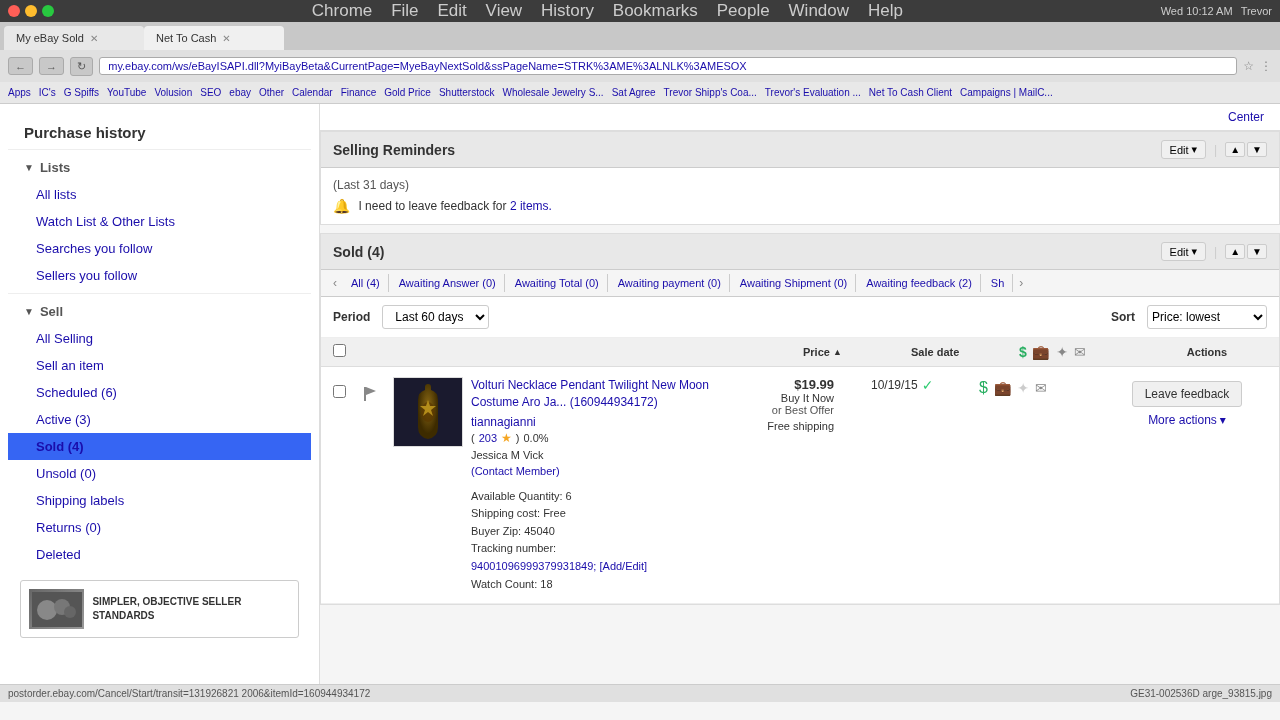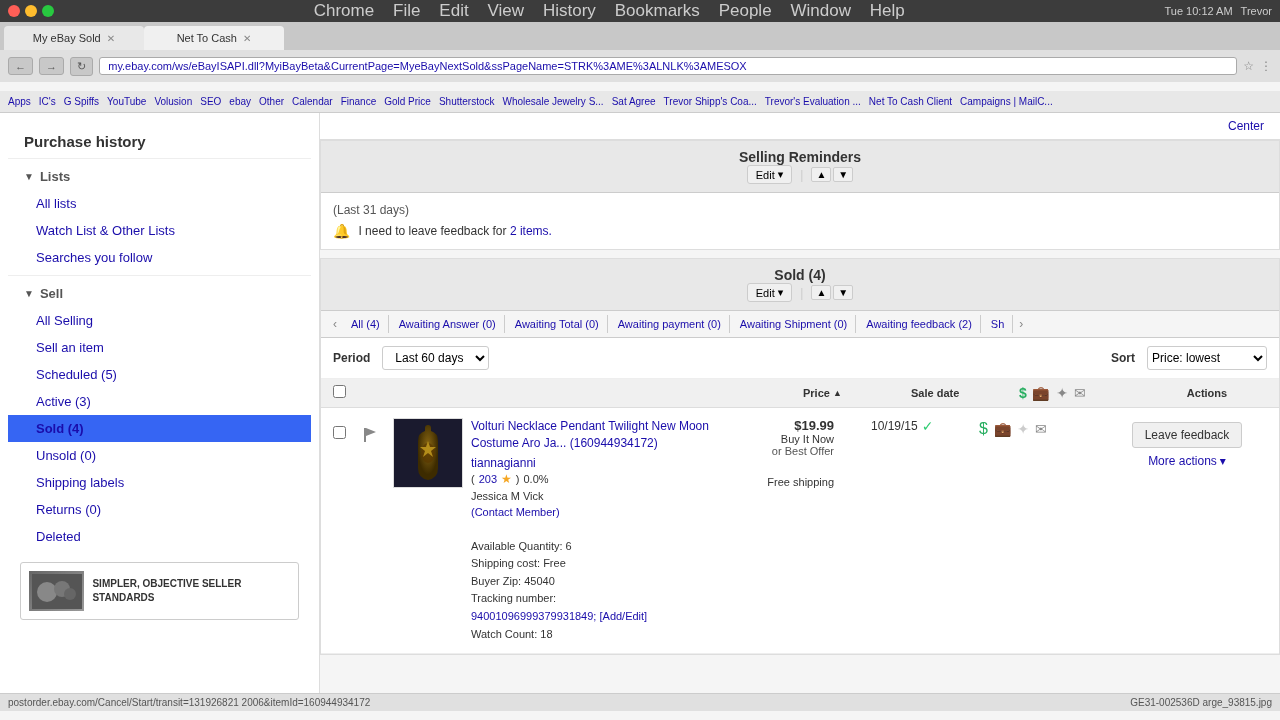--- a/index.html
+++ b/index.html
@@ -9,27 +9,27 @@
     .top-bar { background: #3c3c3c; height: 22px; display: flex; align-items: center; justify-content: space-between; padding: 0 8px; }
     .top-bar-left { display: flex; gap: 12px; align-items: center; }
     .top-bar-right { color: #ccc; font-size: 11px; display: flex; align-items: center; gap: 8px; }
     .traffic-lights { display: flex; gap: 5px; align-items: center; }
     .tl { width: 12px; height: 12px; border-radius: 50%; }
     .tl-red { background: #ff5f57; }
     .tl-yellow { background: #ffbd2e; }
     .tl-green { background: #28c940; }
     .top-bar-center { color: #ccc; font-size: 17px; }
     .tab-bar { display: flex; align-items: flex-end; height: 28px; padding: 0 4px; background: #c8c8c8; }
-    .tab { background: #f0f0f0; border-radius: 4px 4px 0 0; padding: 4px 12px; font-size: 11px; color: #333; display: flex; align-items: center; gap: 6px; height: 24px; min-width: 140px; justify-content: center; }
+    .tab { background: #f0f0f0; border-radius: 4px 4px 0 0; padding: 4px 12px; font-size: 11px; color: #333; display: flex; align-items: center; gap: 6px; height: 24px; min-width: 140px; }
     .tab.active { background: #e8e8e8; }
     .tab-close { color: #888; cursor: pointer; font-size: 10px; }
     .nav-bar { background: #e0e0e0; height: 32px; display: flex; align-items: center; padding: 0 8px; gap: 6px; }
     .nav-btn { background: #c8c8c8; border: 1px solid #aaa; border-radius: 3px; padding: 2px 6px; font-size: 11px; cursor: pointer; color: #555; }
     .address-bar { flex: 1; background: white; border: 1px solid #aaa; border-radius: 3px; padding: 2px 8px; font-size: 11px; color: #1a0dab; }
-    .bookmarks-bar { background: #e8e8e8; height: 22px; display: flex; align-items: center; padding: 0 8px; gap: 8px; border-bottom: 1px solid #ccc; overflow: hidden; margin-top: 9px; }
+    .bookmarks-bar { background: #e8e8e8; height: 22px; display: flex; align-items: center; padding: 0 8px; gap: 8px; border-bottom: 1px solid #ccc; overflow: hidden; }
     .bookmark { font-size: 10px; color: #1a0dab; cursor: pointer; white-space: nowrap; }
 
     
     .main-layout { display: flex; height: 580px; }
 
     
     .sidebar { width: 320px; min-width: 320px; background: #fff; border-right: 1px solid #ddd; overflow-y: auto; padding: 8px; }
     .sidebar-purchase-history { padding: 12px 16px 8px; font-size: 15px; font-weight: bold; color: #333; border-bottom: 1px solid #eee; }
     .sidebar-section { padding: 4px 0; }
     .sidebar-section-header { display: flex; align-items: center; gap: 6px; padding: 6px 16px; cursor: pointer; font-weight: bold; font-size: 13px; color: #555; }
@@ -45,21 +45,21 @@
 
     
     .content { flex: 1; overflow-y: auto; background: #f5f5f5; }
     .content-inner { padding: 0; }
 
     
     .seller-dashboard-bar { background: #fff; padding: 6px 16px; border-bottom: 1px solid #ddd; display: flex; justify-content: flex-end; }
 
     
     .section-block { background: #fff; margin-bottom: 8px; border: 1px solid #ddd; }
-    .section-header { background: #e8e8e8; padding: 8px 12px; display: flex; justify-content: space-between; align-items: center; border-bottom: 1px solid #ccc; flex-direction: column; }
+    .section-header { background: #e8e8e8; padding: 8px 12px; display: flex; justify-content: space-between; align-items: center; border-bottom: 1px solid #ccc; }
     .section-header-title { font-size: 14px; font-weight: bold; color: #333; }
     .section-header-controls { display: flex; align-items: center; gap: 8px; justify-content: space-between; }
     .edit-btn { background: #f0f0f0; border: 1px solid #ccc; border-radius: 3px; padding: 2px 8px; font-size: 11px; cursor: pointer; display: flex; align-items: center; gap: 3px; }
     .chevron-btns { display: flex; gap: 2px; }
     .chevron-btn { background: #f0f0f0; border: 1px solid #ccc; border-radius: 2px; padding: 1px 4px; font-size: 10px; cursor: pointer; }
 
     .reminders-content { padding: 10px 12px; }
     .reminder-days { font-size: 12px; color: #555; margin-bottom: 6px; }
     .reminder-item { display: flex; align-items: center; gap: 8px; font-size: 12px; }
     .reminder-icon { font-size: 14px; }
@@ -97,30 +97,30 @@
     .item-image { width: 70px; height: 70px; border: 1px solid #ddd; flex-shrink: 0; overflow: hidden; display: flex; align-items: center; justify-content: center; background: #1a1a2e; }
     .item-image svg { width: 50px; height: 60px; }
     .item-details { flex: 1; min-width: 0; }
     .item-title { color: #1a0dab; font-size: 12px; cursor: pointer; line-height: 1.4; }
     .item-seller { color: #1a0dab; font-size: 12px; cursor: pointer; margin-top: 4px; }
     .item-stars { color: #1a0dab; font-size: 11px; }
     .star-icon { color: #f5a623; font-size: 12px; }
     .item-feedback-pct { color: #333; font-size: 11px; }
     .item-buyer { font-size: 11px; color: #333; margin-top: 4px; }
     .item-buyer-link { color: #1a0dab; cursor: pointer; }
-    .item-meta { font-size: 11px; color: #333; line-height: 1.6; margin-top: 20px; }
+    .item-meta { font-size: 11px; color: #333; line-height: 1.6; margin-top: 11px; }
     .item-meta span { color: #333; }
     .item-meta .tracking-link { color: #1a0dab; }
     .item-meta .add-edit { color: #1a0dab; cursor: pointer; }
 
     .item-price-col { width: 100px; text-align: right; }
     .item-price { font-size: 13px; font-weight: bold; color: #333; }
     .item-price-type { font-size: 11px; color: #333; }
     .item-price-offer { font-size: 11px; color: #555; }
-    .item-shipping { font-size: 11px; color: #333; margin-top: 19px; }
+    .item-shipping { font-size: 11px; color: #333; margin-top: 4px; }
 
     .item-date-col { width: 100px; margin-left: 29px; }
     .item-date { font-size: 12px; color: #333; }
     .check-icon { color: #2ecc71; font-size: 14px; }
 
     .item-action-icons { display: flex; gap: 6px; width: 120px; align-items: center; margin-top: 2px; }
     .action-icon { font-size: 14px; color: #888; cursor: pointer; }
     .action-icon.dollar { color: #27ae60; font-size: 16px; }
 
     .item-actions-col { width: 160px; display: flex; flex-direction: column; gap: 6px; align-items: center; margin-top: 4px; }
@@ -139,21 +139,21 @@
 <div class="top-bar">
   <div class="top-bar-left">
     <div class="traffic-lights">
       <div class="tl tl-red"></div>
       <div class="tl tl-yellow"></div>
       <div class="tl tl-green"></div>
     </div>
   </div>
   <div class="top-bar-center">Chrome &nbsp;&nbsp; File &nbsp;&nbsp; Edit &nbsp;&nbsp; View &nbsp;&nbsp; History &nbsp;&nbsp; Bookmarks &nbsp;&nbsp; People &nbsp;&nbsp; Window &nbsp;&nbsp; Help</div>
   <div class="top-bar-right">
-    <span>Tue 10:12 AM</span>
+    <span>Wed 10:12 AM</span>
     <span>Trevor</span>
   </div>
 </div>
 
 <div class="tab-bar">
   <div class="tab active">
     <span>My eBay Sold</span>
     <span class="tab-close">✕</span>
   </div>
   <div class="tab">
@@ -198,31 +198,32 @@
     <div class="sidebar-purchase-history">Purchase history</div>
 
     <div class="sidebar-section">
       <div class="sidebar-section-header">
         <span class="arrow">▼</span>
         <span>Lists</span>
       </div>
       <div class="sidebar-item">All lists</div>
       <div class="sidebar-item">Watch List &amp; Other Lists</div>
       <div class="sidebar-item">Searches you follow</div>
+      <div class="sidebar-item">Sellers you follow</div>
     </div>
 
     <div class="sidebar-section sell-section">
       <div class="sidebar-section-header">
         <span class="arrow">▼</span>
         <span>Sell</span>
       </div>
       <div class="sell-items">
         <div class="sidebar-item">All Selling</div>
         <div class="sidebar-item">Sell an item</div>
-        <div class="sidebar-item">Scheduled (5)</div>
+        <div class="sidebar-item">Scheduled (6)</div>
         <div class="sidebar-item">Active (3)</div>
         <div class="sidebar-item active">Sold (4)</div>
         <div class="sidebar-item">Unsold (0)</div>
         <div class="sidebar-item">Shipping labels</div>
         <div class="sidebar-item">Returns (0)</div>
         <div class="sidebar-item">Deleted</div>
       </div>
     </div>
 
     <div class="sidebar-ad">

